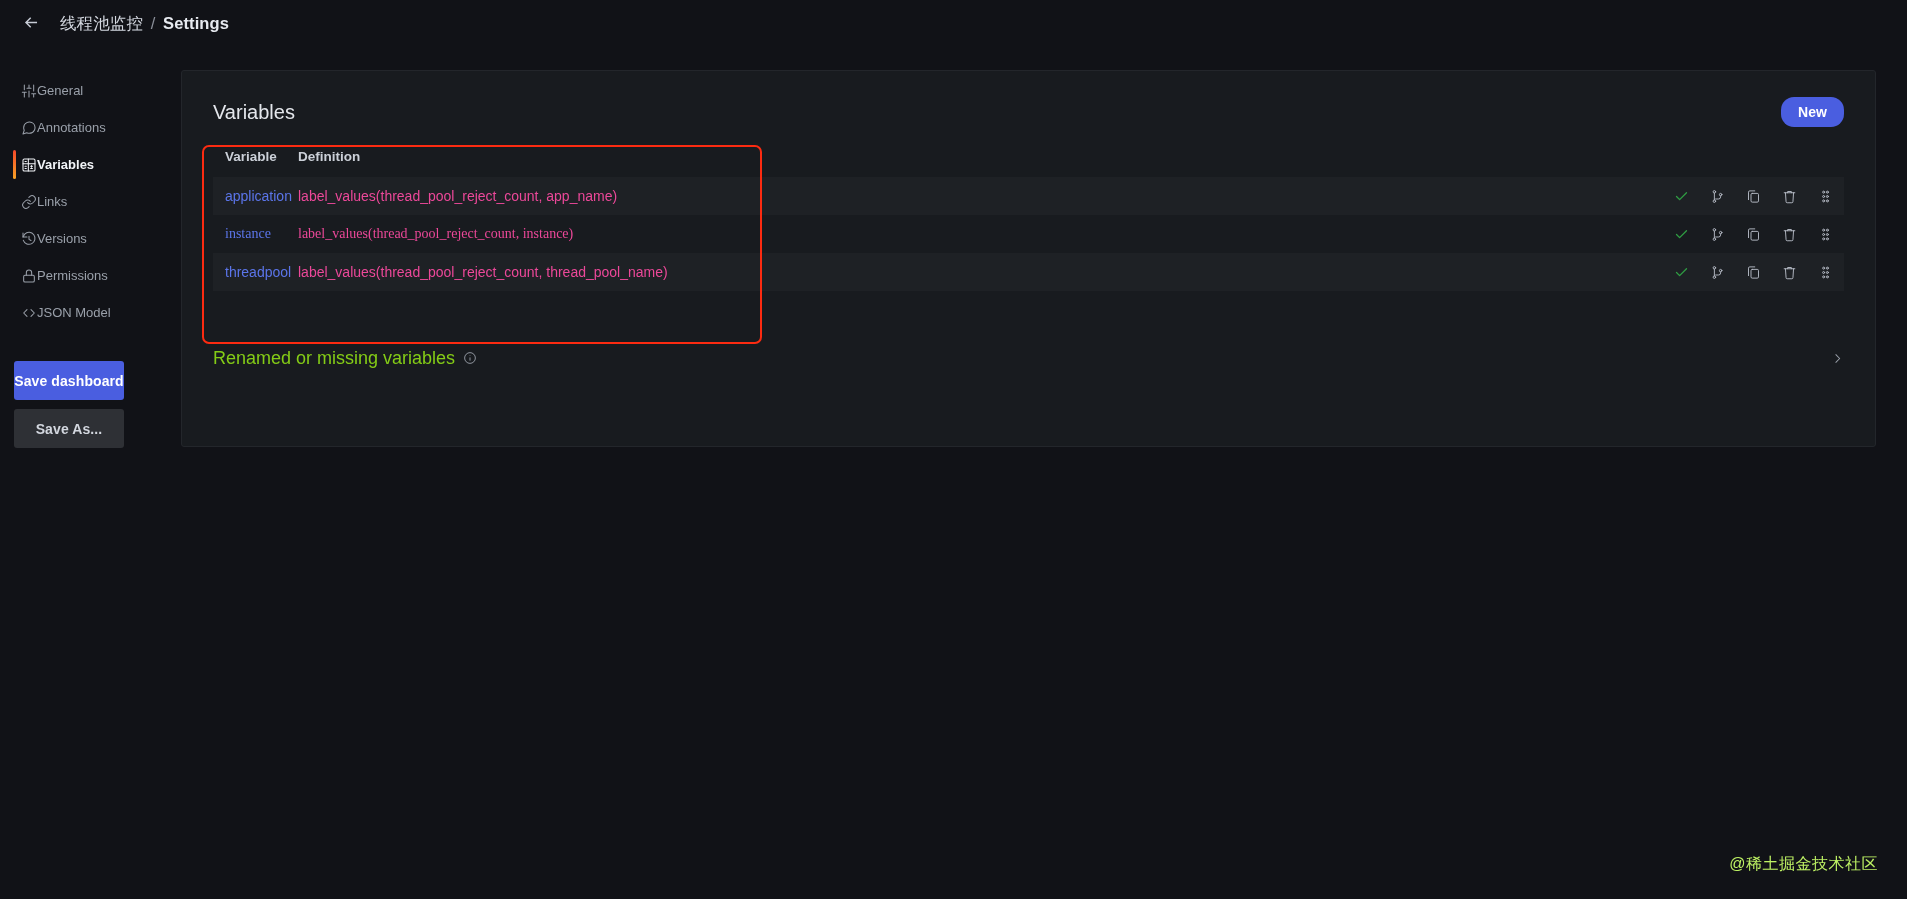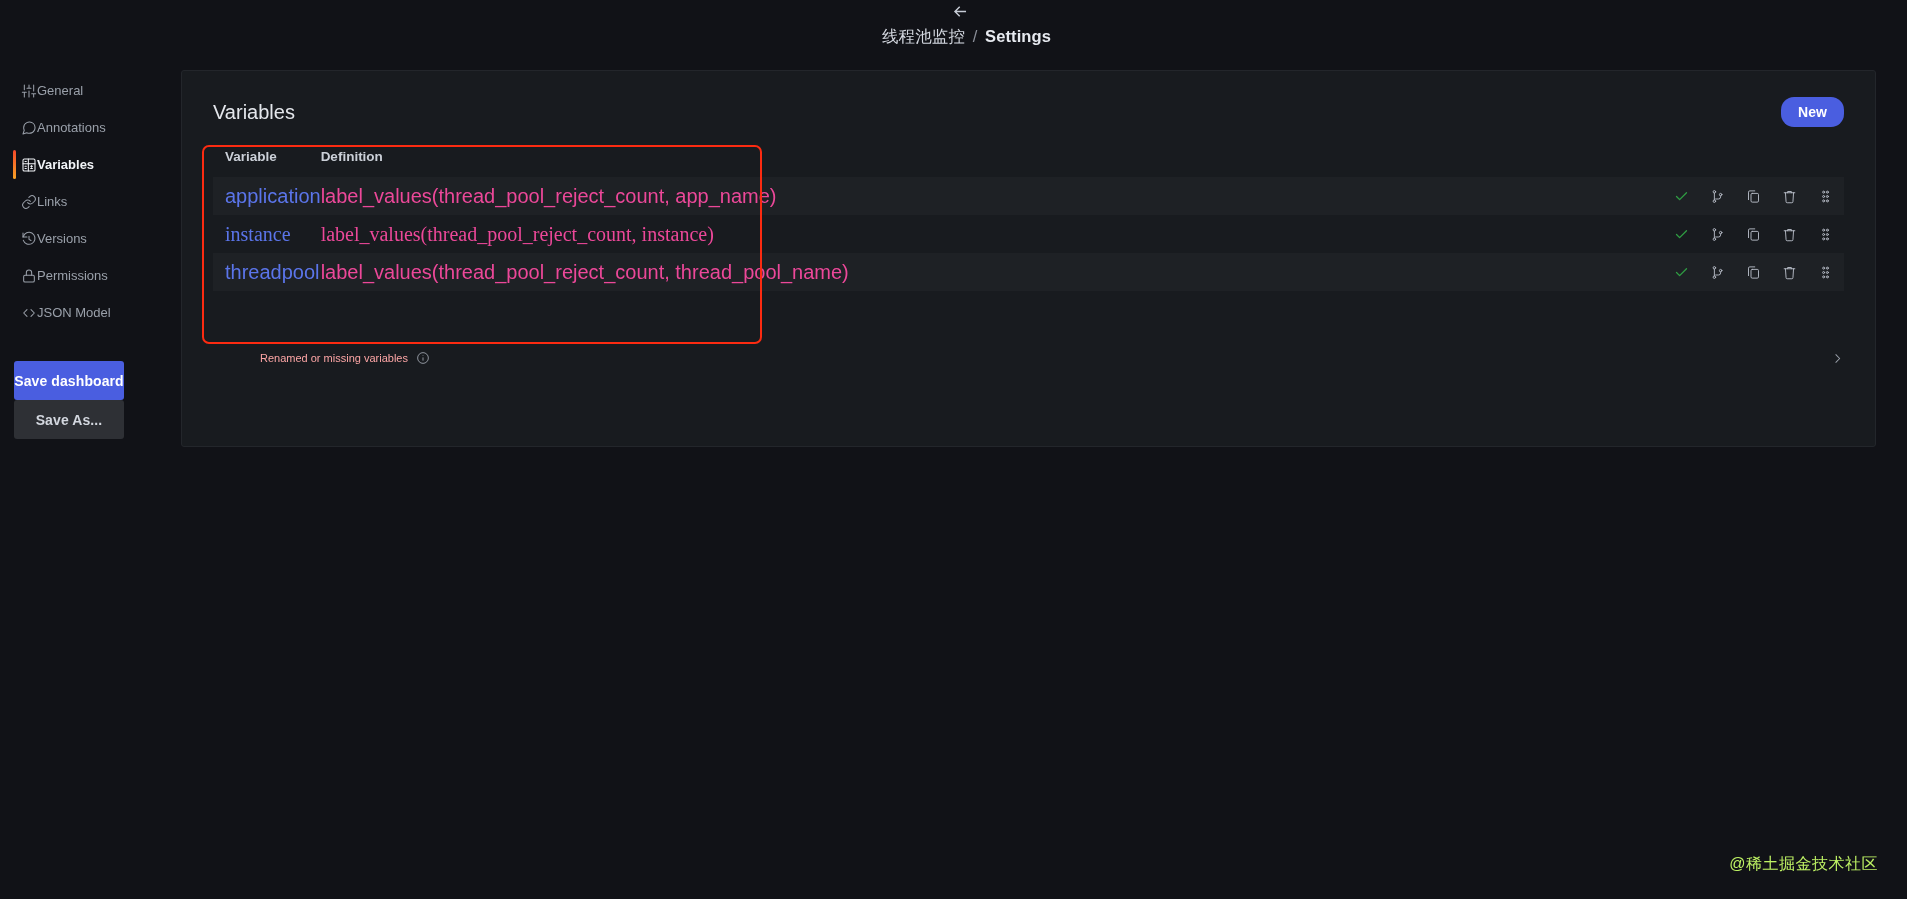--- a/index.html
+++ b/index.html
@@ -12,21 +12,20 @@
     overflow: hidden;
   }
 
   
   .topbar {
     height: 48px;
     display: flex;
     align-items: center;
     padding-left: 14px;
     background: #111217;
-    flex-direction: column;
   }
   .back-btn {
     width: 34px; height: 34px;
     display: flex; align-items: center; justify-content: center;
     cursor: pointer;
     border-radius: 3px;
   }
   .back-btn svg { width: 19px; height: 19px; stroke: #c7ccd6; fill: none; stroke-width: 1.8; }
   .crumbs {
     margin-left: 12px;
@@ -79,21 +78,21 @@
     width: 110px;
     border: none;
     border-radius: 3px;
     font-size: 14px;
     font-weight: 600;
     font-family: inherit;
     cursor: pointer;
     letter-spacing: .1px;
   }
   .btn-primary { background: #4a5ee0; color: #fff; }
-  .btn-secondary { background: #2e3035; color: #d3d7df; }
+  .btn-secondary { background: #2e3035; color: #d3d7df; margin-top: 9px; }
 
   
   .content {
     flex: 1;
     padding: 22px 0 0 33px;
   }
   .card {
     background: #181b1f;
     border: 1px solid #23262b;
     border-radius: 3px;
@@ -128,21 +127,21 @@
     padding: 0 0 13px 0;
   }
   .vtable th.c-var { width: 85px; padding-left: 12px; }
   .vtable th.c-def { width: auto; }
   .vtable th.c-act { width: 200px; }
 
   .vrow { height: 38px; cursor: pointer; }
   .vrow.odd  { background: #1e2125; }
   .vrow.even { background: #181b1f; font-family: Liberation Serif, serif; }
 
-  .vrow td { font-size: 20px; color: #d0d4dc; vertical-align: middle; }
+  .vrow td { font-size: 14px; color: #d0d4dc; vertical-align: middle; }
   .vrow td.c-var { padding-left: 12px; }
   .vrow td.c-var a { color: #5b75ea; text-decoration: none; cursor: pointer; }
   .vrow td.c-def { color: #ec4899; white-space: nowrap; }
 
   .actions {
     display: flex;
     align-items: center;
     justify-content: flex-end;
     gap: 19px;
     padding-right: 10px;
@@ -173,21 +172,21 @@
 
   
   .collapse-row {
     display: flex;
     align-items: center;
     height: 36px;
     margin-top: 49px;
     cursor: pointer;
     user-select: none;
   }
-  .collapse-label { font-size: 11px; color: #fca5a5; margin-left: 47px; }
+  .collapse-label { font-size: 18px; color: #84cc16; }
   .info-icon { margin-left: 8px; width: 14px; height: 14px; display: inline-flex; color: #a8aeb8; }
   .info-icon svg { width: 14px; height: 14px; stroke: currentColor; fill: none; stroke-width: 1.4; }
   .chev { margin-left: auto; color: #9aa0aa; display: flex; }
   .chev svg { width: 13px; height: 13px; stroke: currentColor; fill: none;
               stroke-width: 1.9; stroke-linecap: round; stroke-linejoin: round; }
 
   
   .watermark {
     position: absolute;
     right: 29px;

